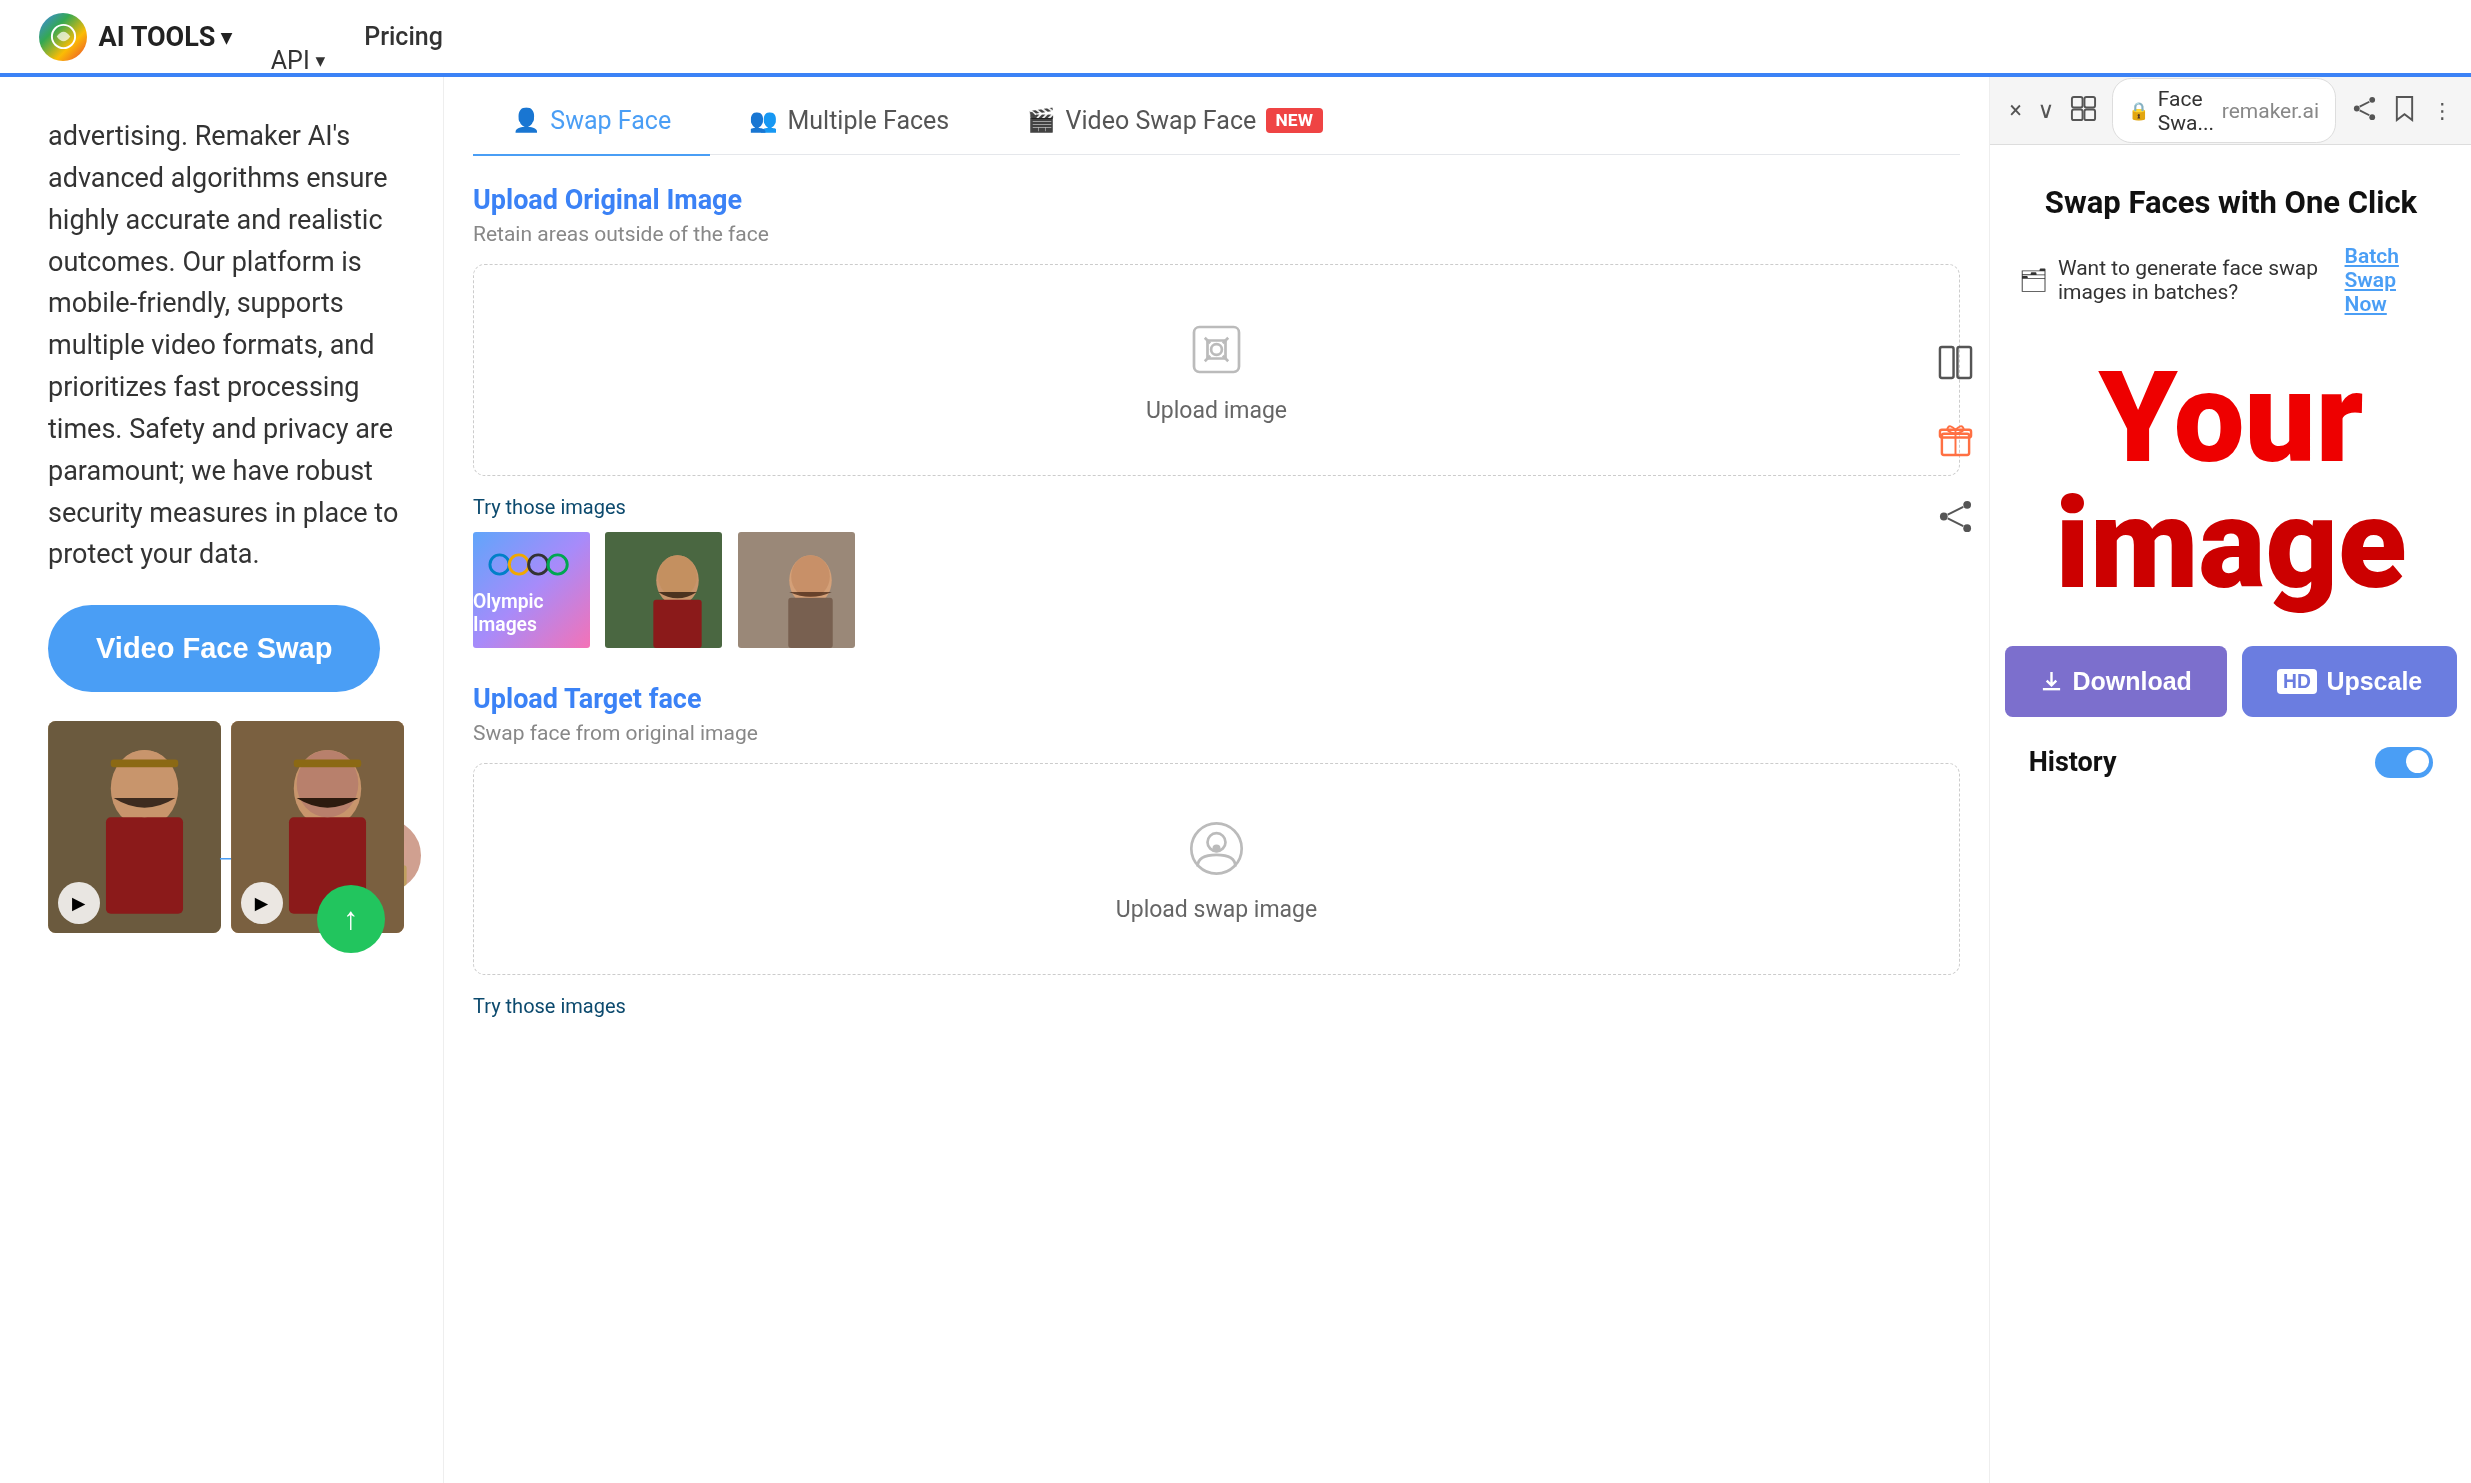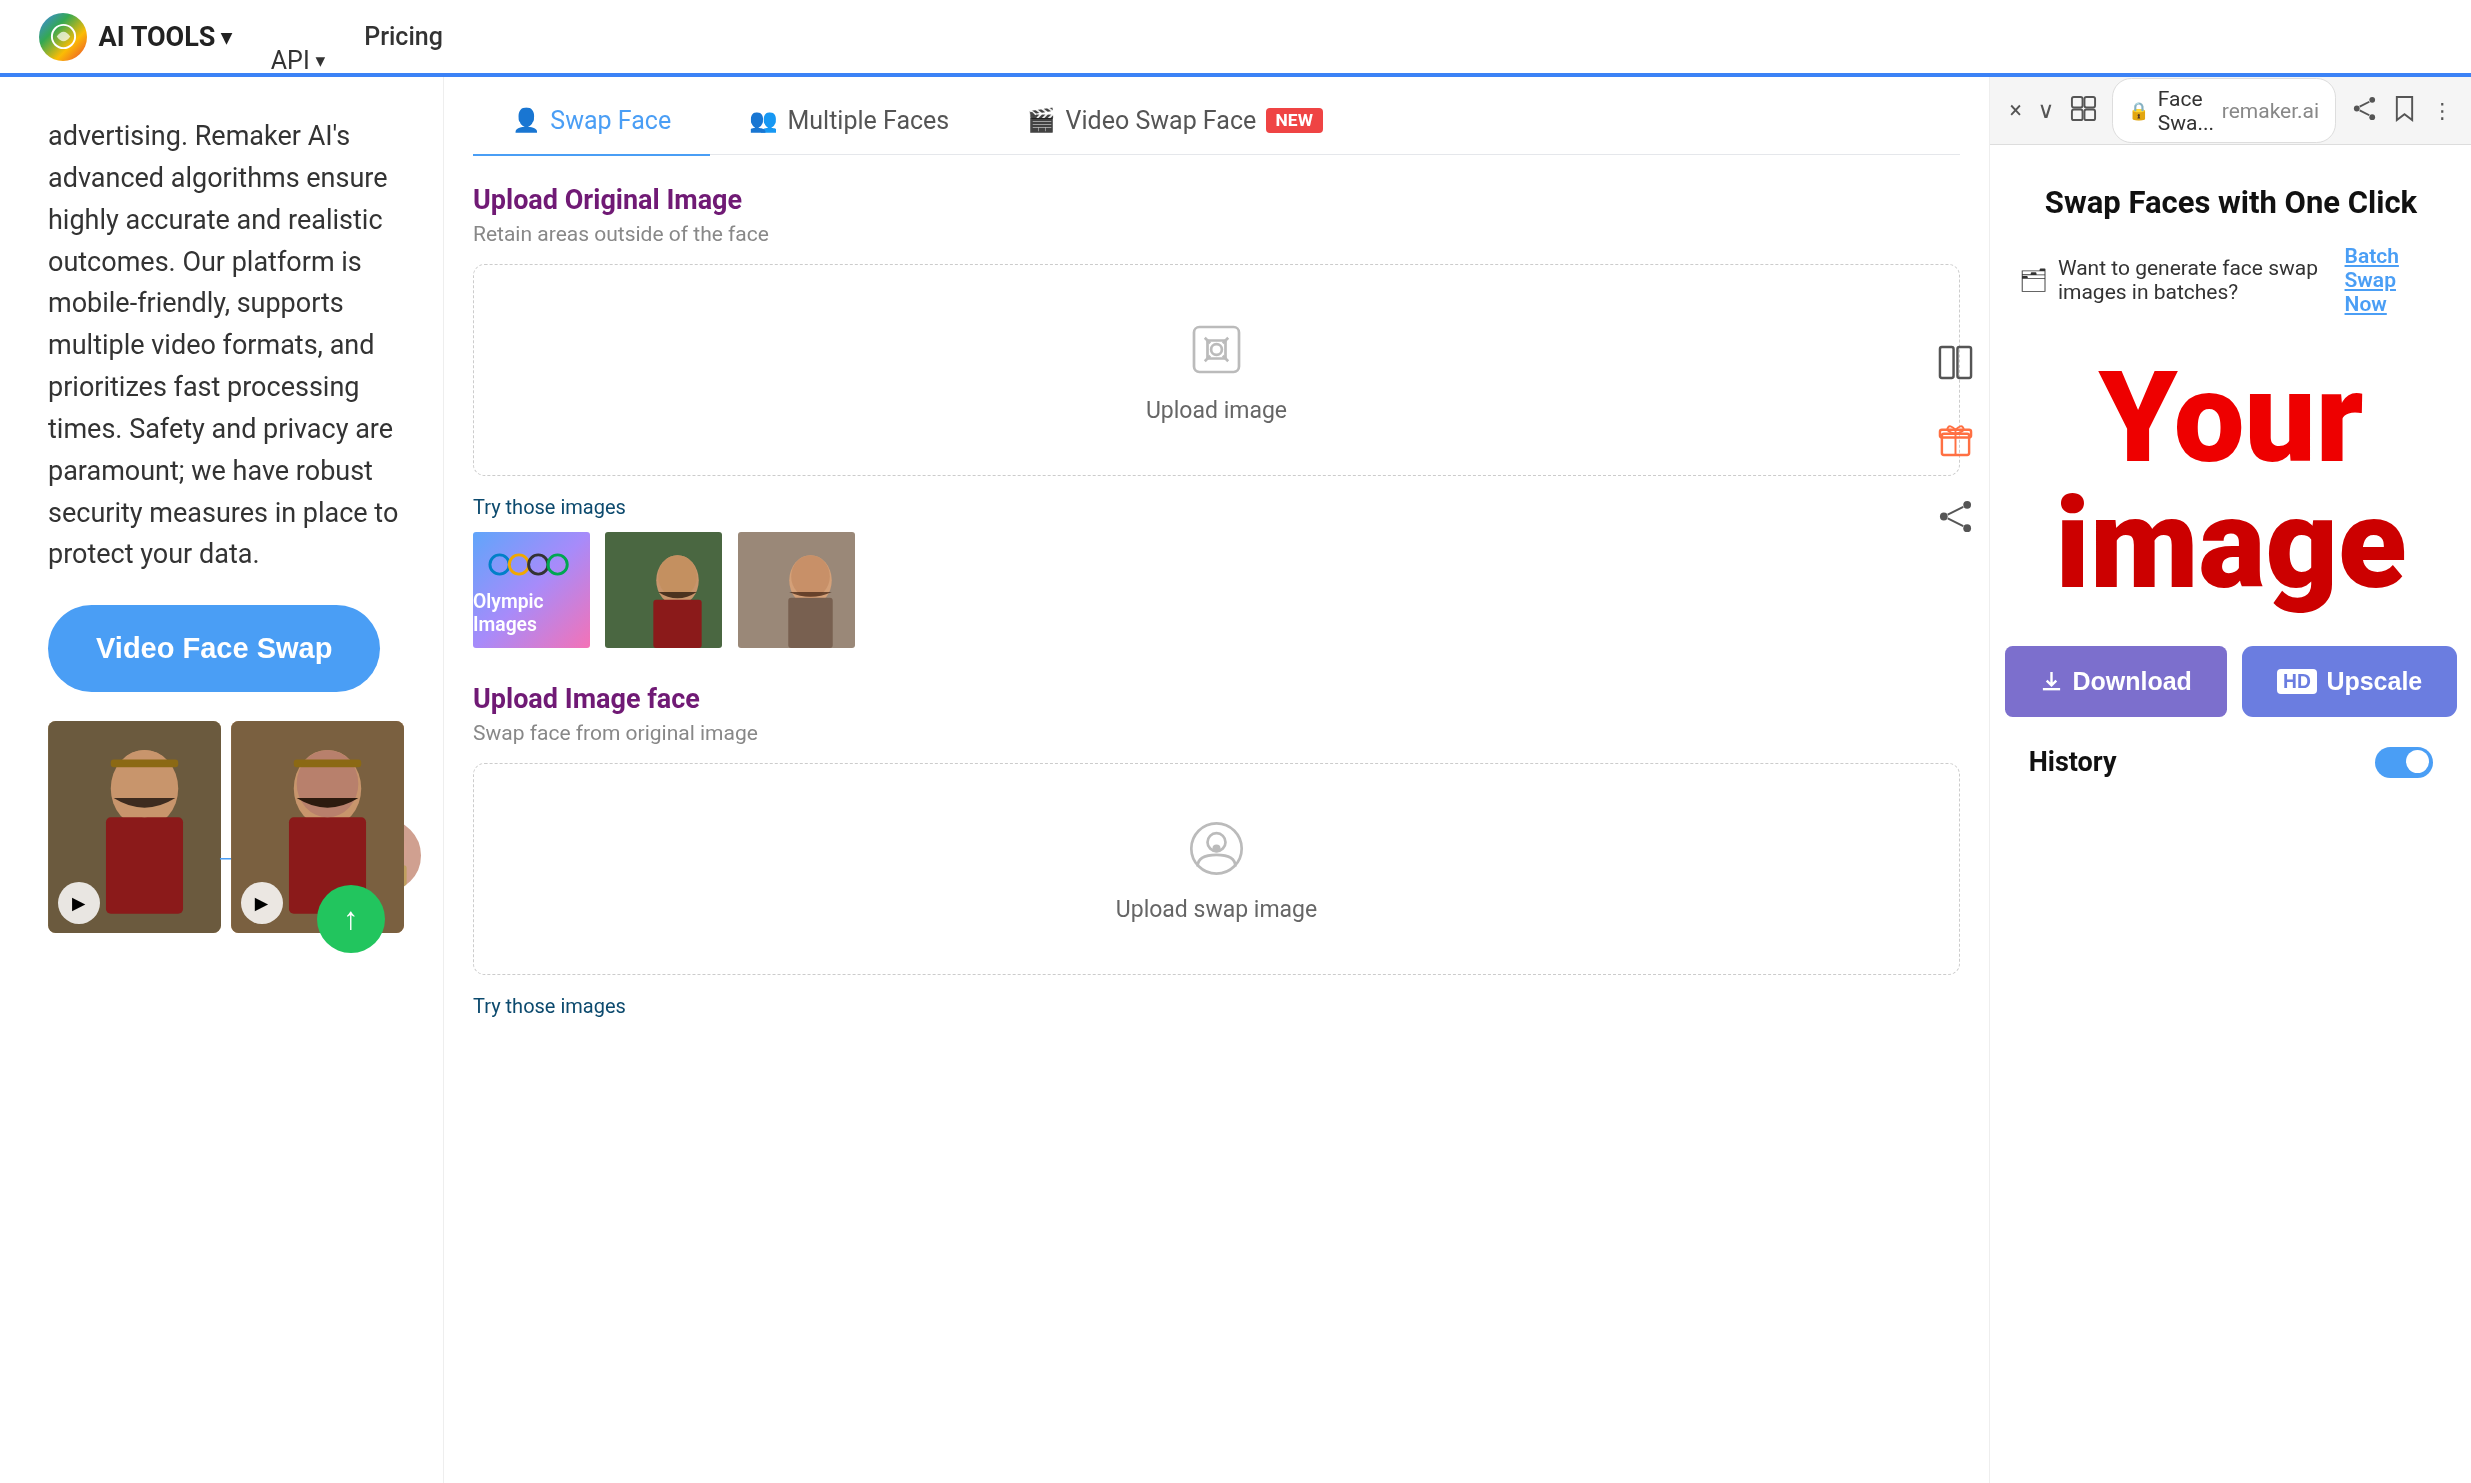--- a/index.html
+++ b/index.html
@@ -209,21 +209,21 @@
       font-size: 17.4px;
       font-weight: 700;
       padding: 2.9px 9.7px;
       border-radius: 3.9px;
     }
 
     
     .section-title {
       font-size: 27px;
       font-weight: 700;
-      color: #701a75;
+      color: #3b82f6;
       margin-bottom: 5.8px;
     }
     .section-subtitle {
       font-size: 21px;
       color: #888;
       margin-bottom: 17.4px;
     }
     .upload-zone {
       border: 1.9px dashed #ccc;
       border-radius: 11.6px;
@@ -594,21 +594,21 @@
             <ellipse cx="75" cy="50" rx="22" ry="26" fill="#d4a078"></ellipse>
             <rect x="52" y="68" width="46" height="52" fill="#786050" rx="3"></rect>
             <ellipse cx="75" cy="46" rx="20" ry="22" fill="#c89068"></ellipse>
             <path d="M53 62 Q75 72 97 62" fill="#3d2010" opacity="0.7"></path>
           </svg>
         </div>
       </div>
     </div>
 
     <div>
-      <div class="section-title">Upload Image face</div>
+      <div class="section-title">Upload Target face</div>
       <div class="section-subtitle">Swap face from original image</div>
       <div class="upload-zone">
         <div class="upload-icon">
           <svg viewBox="0 0 70 70" stroke-width="3">
             <circle cx="35" cy="35" r="28" stroke="#bbb"></circle>
             <circle cx="35" cy="28" r="10" stroke="#bbb"></circle>
             <path d="M14 55 Q14 42 35 42 Q56 42 56 55" stroke="#bbb"></path>
             <circle cx="35" cy="35" r="3" stroke="#bbb" fill="#bbb"></circle>
           </svg>
         </div>

